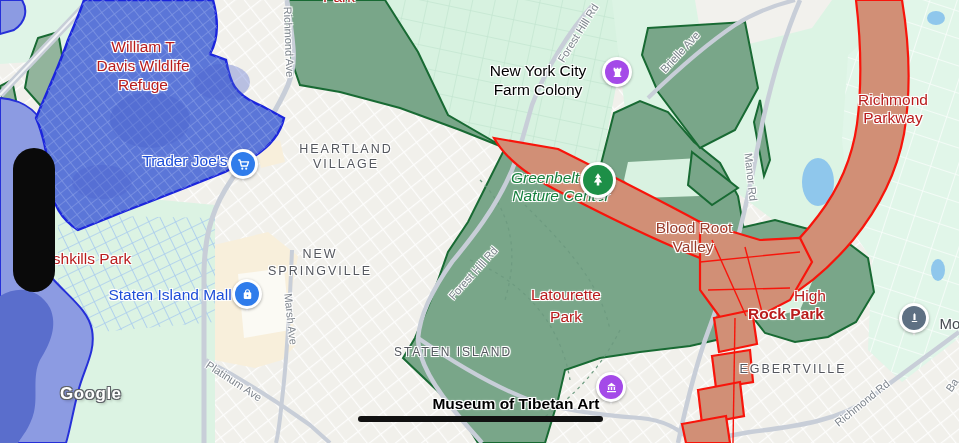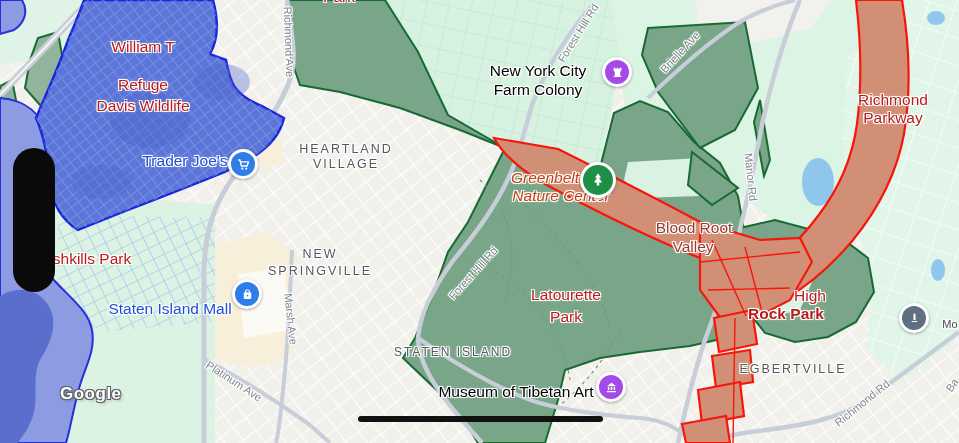--- a/index.html
+++ b/index.html
@@ -3,27 +3,27 @@
 <meta charset="utf-8">
 <style>
   html,body{margin:0;padding:0;background:#222;}
   .stage{position:relative;width:959px;height:443px;overflow:hidden;background:#F1F0EB;
          font-family:"Liberation Sans",sans-serif;}
   .stage svg.mapbg{position:absolute;left:0;top:0;}
   .lbl{position:absolute;white-space:nowrap;transform:translate(-50%,-50%);
        text-shadow:-1px -1px 0 #fff,1px -1px 0 #fff,-1px 1px 0 #fff,1px 1px 0 #fff,0 0 3px #fff;
        line-height:1.1;}
   .park{color:#b91c1c;font-size:15.5px;}
-  .nature{color:#c2410c;font-size:15.5px;font-style:italic;}
+  .nature{color:#15803d;font-size:15.5px;font-style:italic;}
   .valley{color:#9A3C2B;font-size:15.5px;}
   .city{color:#54575E;font-size:12.5px;letter-spacing:2px;}
   .road{color:#7F868E;font-size:11px;}
   .poi-blue{color:#1d4ed8;font-size:15.5px;}
   .poi-purple{color:#000000;font-size:15.5px;}
-  .poi-gray{color:#474B52;font-size:11px;}
+  .poi-gray{color:#474B52;font-size:15px;}
   .wm{position:absolute;color:#fff;font-size:17px;font-weight:bold;letter-spacing:.5px;
       text-shadow:1px 1px 0 #5f6368,-1px -1px 0 #5f6368,1px -1px 0 #5f6368,-1px 1px 0 #5f6368,2px 2px 3px rgba(0,0,0,.25);}
   .pin{position:absolute;transform:translate(-50%,-50%);width:30px;height:38px;}
   .pin .tail{position:absolute;left:50%;top:22px;transform:translateX(-50%);width:12px;height:11px;
              background:#fff;clip-path:polygon(0 0,100% 0,50% 100%);}
   .pin .ring{position:absolute;left:0;top:0;width:30px;height:30px;background:#fff;border-radius:50%;
              box-shadow:0 1px 3px rgba(0,0,0,.35);display:flex;align-items:center;justify-content:center;}
   .pin .disc{width:24px;height:24px;border-radius:50%;display:flex;align-items:center;justify-content:center;}
   .pin.big{width:36px;height:46px;}
   .pin.big .ring{width:36px;height:36px;}
@@ -131,43 +131,43 @@
       <path d="M712,240 L746,316"></path>
         <path d="M745,247 L762,312"></path>
       <path d="M700,262 L800,252"></path>
         <path d="M708,290 L790,288"></path>
       <path d="M735,318 L733,443"></path>
     </g>
   </svg>
 
   <div class="lbl park" style="left:339px;top:-3px;">Park</div>
   <div class="lbl park" style="left:143px;top:47px;">William T</div>
-  <div class="lbl park" style="left:143px;top:66px;margin-top:40px;">Davis Wildlife</div>
+  <div class="lbl park" style="left:143px;top:66px;">Davis Wildlife</div>
   <div class="lbl park" style="left:143px;top:85px;">Refuge</div>
   <div class="lbl poi-blue" style="left:185px;top:161px;">Trader Joe's</div>
   <div class="lbl city" style="left:346px;top:150px;">HEARTLAND</div>
   <div class="lbl city" style="left:346px;top:165px;">VILLAGE</div>
   <div class="lbl poi-purple" style="left:538px;top:71px;">New York City</div>
   <div class="lbl poi-purple" style="left:538px;top:90px;">Farm Colony</div>
   <div class="lbl nature" style="left:545px;top:178px;">Greenbelt</div>
   <div class="lbl nature" style="left:561px;top:196px;">Nature Center</div>
   <div class="lbl park" style="left:893px;top:100px;">Richmond</div>
   <div class="lbl park" style="left:893px;top:118px;">Parkway</div>
   <div class="lbl valley" style="left:694px;top:228px;">Blood Root</div>
   <div class="lbl valley" style="left:693px;top:247px;">Valley</div>
   <div class="lbl park" style="left:92px;top:259px;">shkills Park</div>
   <div class="lbl city" style="left:320px;top:255px;">NEW</div>
   <div class="lbl city" style="left:320px;top:272px;">SPRINGVILLE</div>
-  <div class="lbl poi-blue" style="left:170px;top:309px;">Staten Island Mall</div>
+  <div class="lbl poi-blue" style="left:170px;top:295px;">Staten Island Mall</div>
   <div class="lbl park" style="left:566px;top:295px;">Latourette</div>
   <div class="lbl park" style="left:566px;top:317px;">Park</div>
   <div class="lbl park" style="left:810px;top:296px;">High</div>
   <div class="lbl park" style="left:786px;top:314px;font-weight:bold;">Rock Park</div>
   <div class="lbl city" style="left:453px;top:353px;font-size:12px;">STATEN ISLAND</div>
-  <div class="lbl poi-purple" style="left:516px;top:392px;">Museum of Tibetan Art</div>
+  <div class="lbl poi-purple" style="left:516px;top:404px;font-weight:bold;">Museum of Tibetan Art</div>
   <div class="lbl city" style="left:793px;top:370px;">EGBERTVILLE</div>
   <div class="lbl poi-gray" style="left:950px;top:324px;">Mo</div>
 
   <div class="lbl road" style="left:289px;top:42px;transform:translate(-50%,-50%) rotate(88deg);">Richmond Ave</div>
   <div class="lbl road" style="left:578px;top:33px;transform:translate(-50%,-50%) rotate(-58deg);">Forest Hill Rd</div>
   <div class="lbl road" style="left:680px;top:52px;transform:translate(-50%,-50%) rotate(-47deg);">Brielle Ave</div>
   <div class="lbl road" style="left:751px;top:177px;transform:translate(-50%,-50%) rotate(84deg);">Manor Rd</div>
   <div class="lbl road" style="left:473px;top:273px;transform:translate(-50%,-50%) rotate(-48deg);">Forest Hill Rd</div>
   <div class="lbl road" style="left:291px;top:319px;transform:translate(-50%,-50%) rotate(84deg);">Marsh Ave</div>
   <div class="lbl road" style="left:234px;top:381px;transform:translate(-50%,-50%) rotate(33deg);">Platinum Ave</div>

